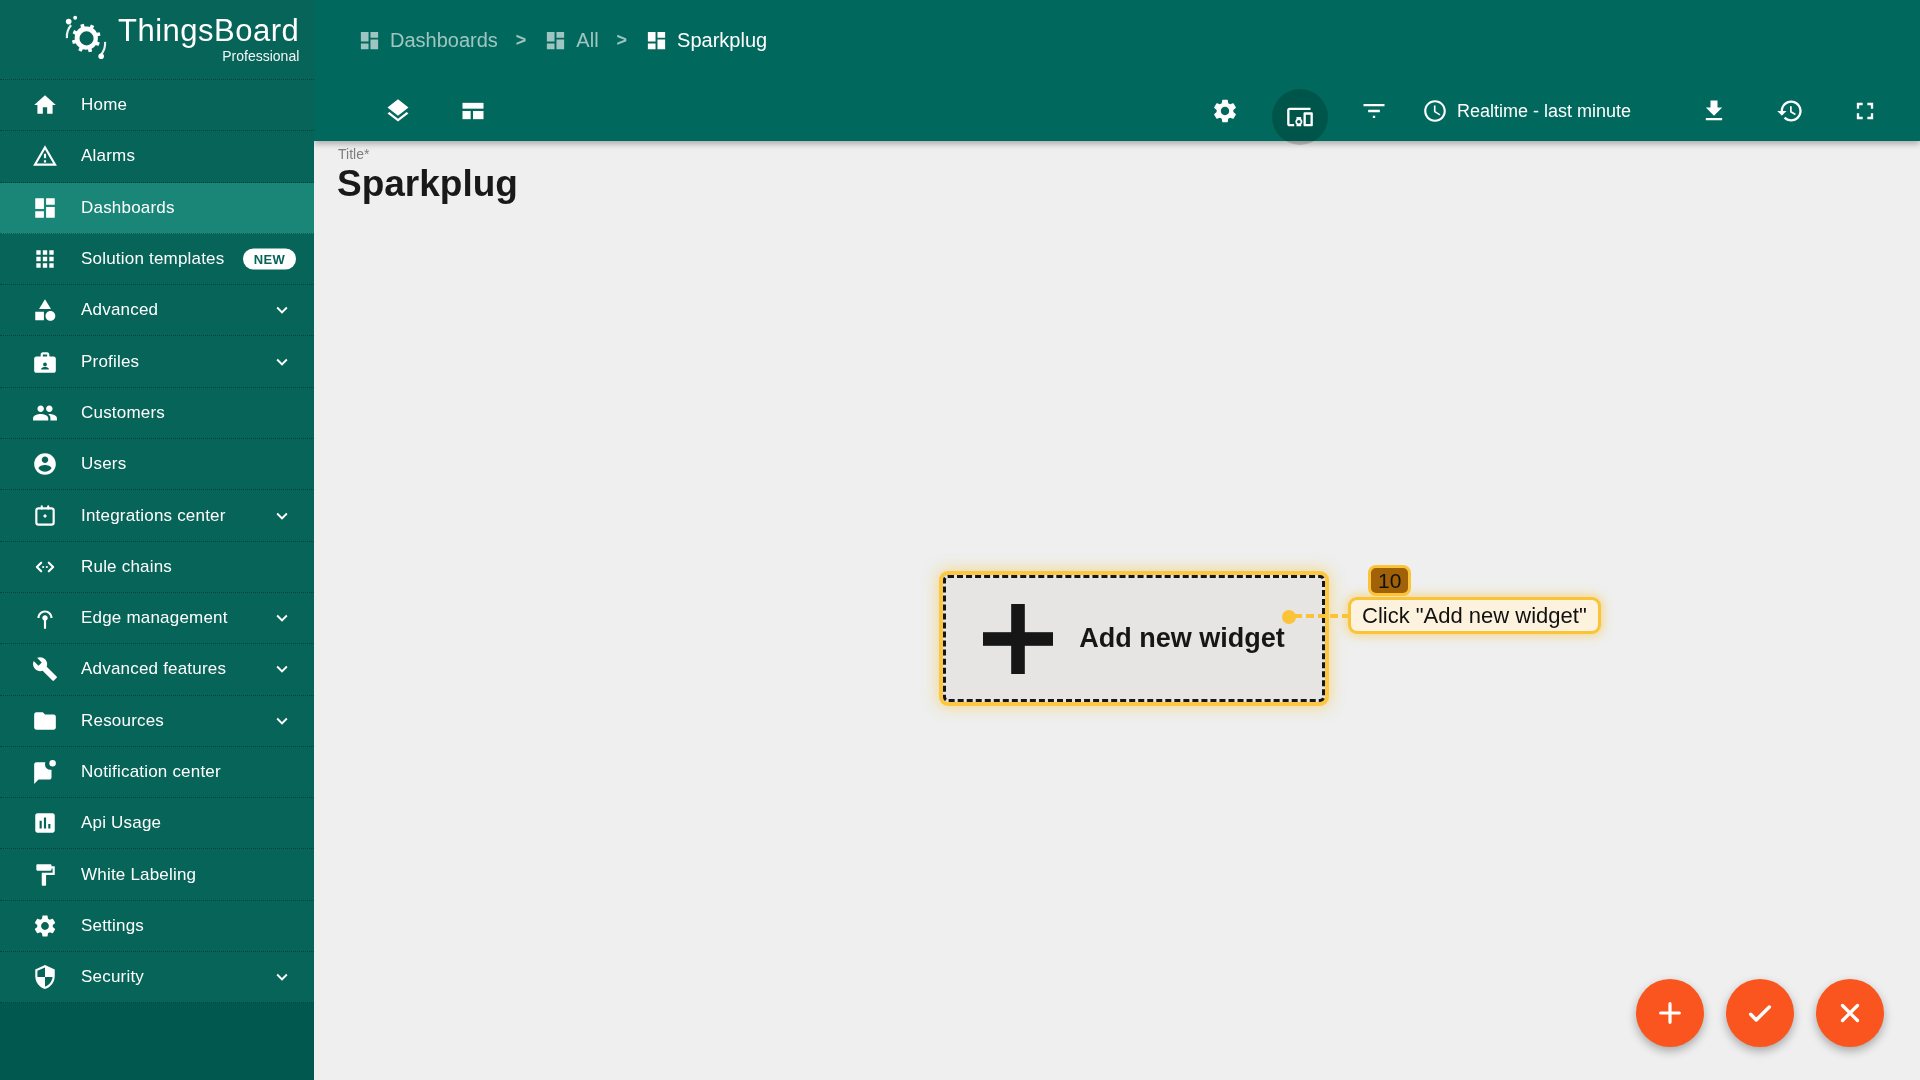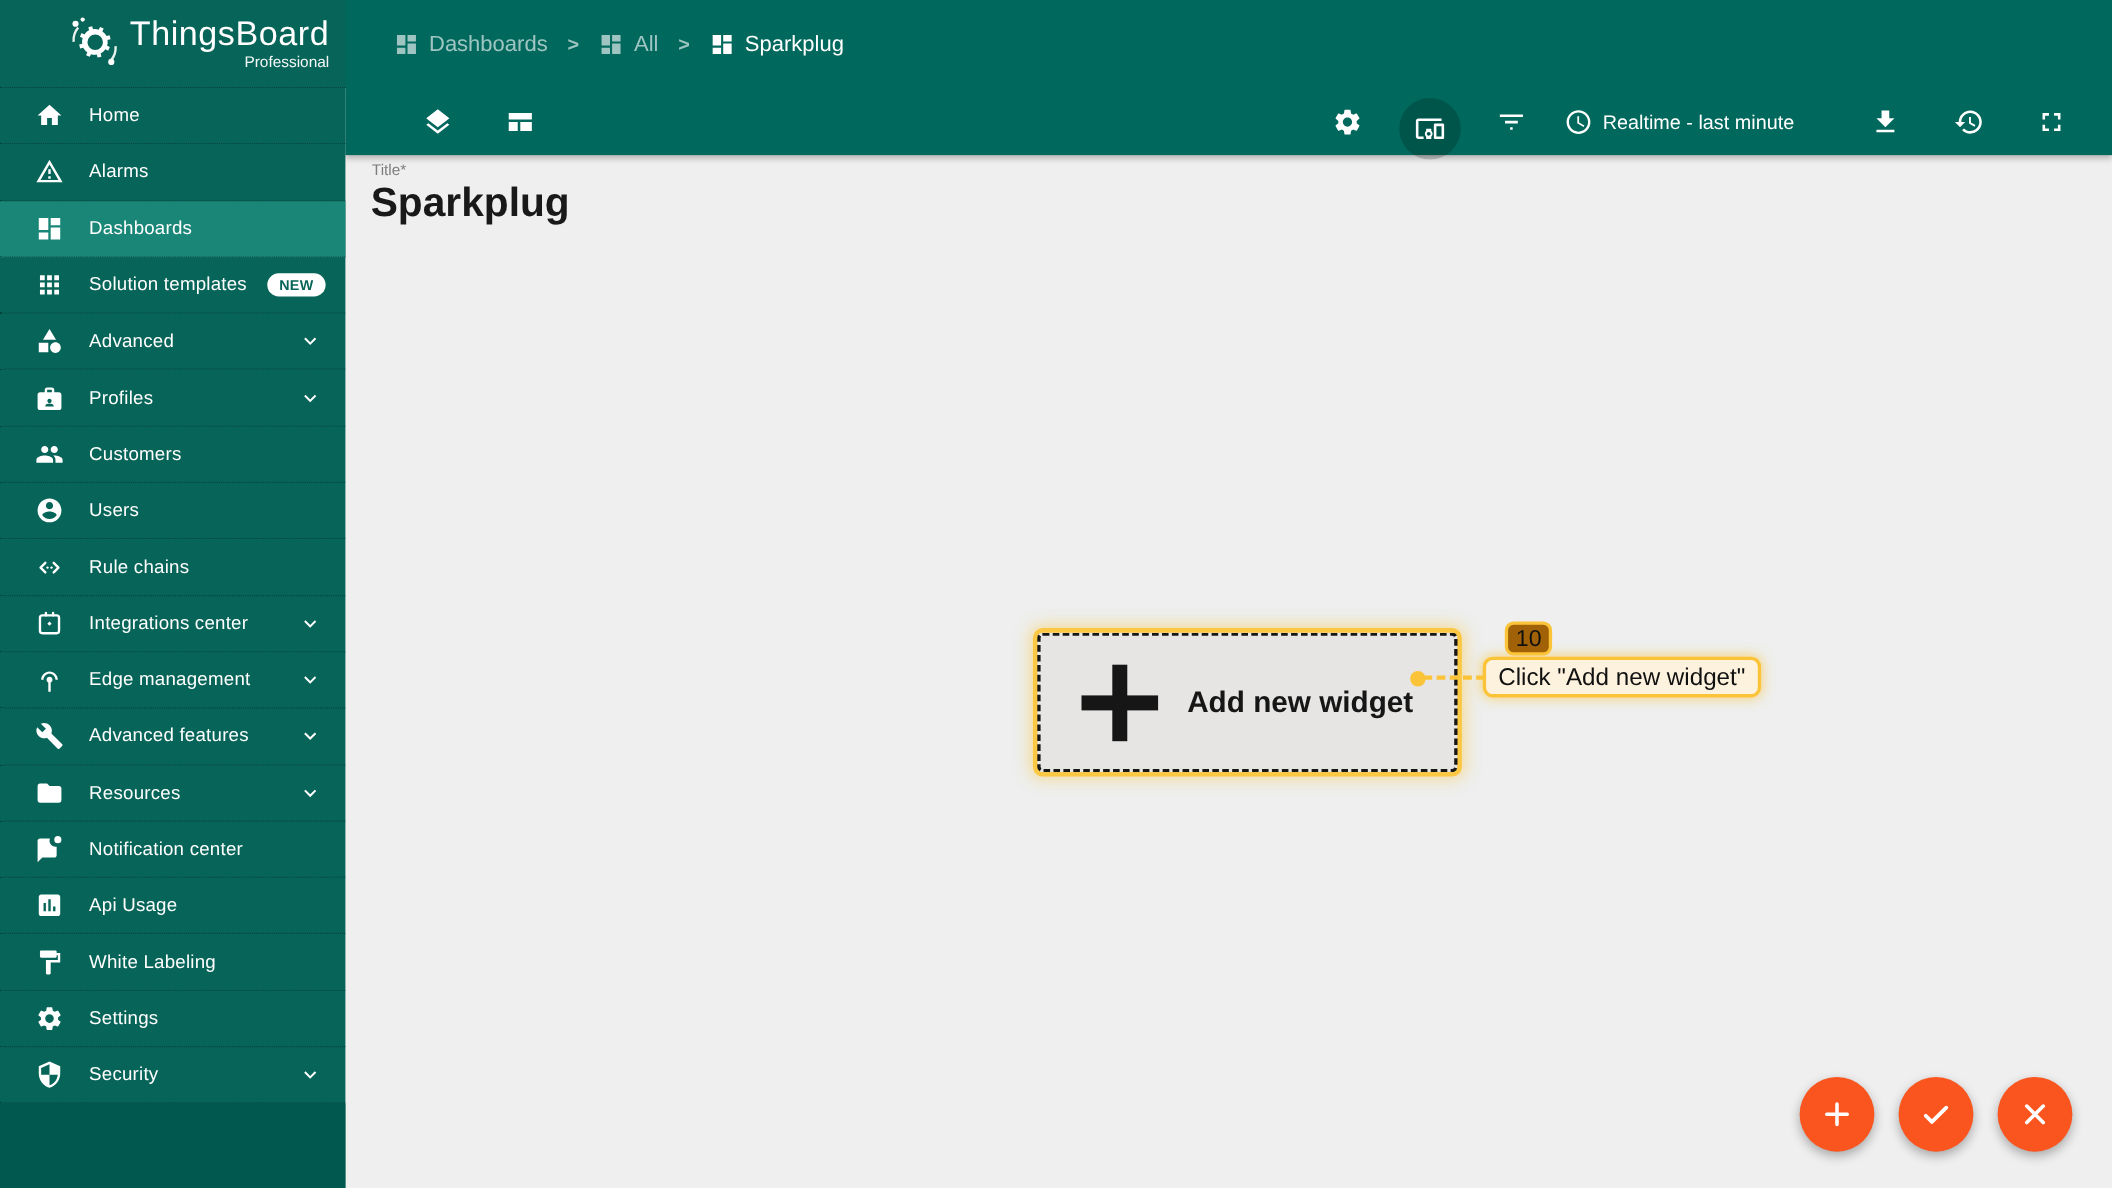--- a/index.html
+++ b/index.html
@@ -234,48 +234,48 @@
       <span>
           <svg width="26" height="26" viewBox="0 0 24 24" fill="#fff">
             <path d="M12 2C6.48 2 2 6.48 2 12s4.48 10 10 10 10-4.48 10-10S17.52 2 12 2zm0 3c1.66 0 3 1.34 3 3s-1.34 3-3 3-3-1.34-3-3 1.34-3 3-3zm0 14.2c-2.5 0-4.71-1.28-6-3.22.03-1.99 4-3.08 6-3.08 1.99 0 5.97 1.09 6 3.08-1.29 1.94-3.5 3.22-6 3.22z"></path>
           </svg>
         </span>
       <span class="side-label">Users</span>
     </div>
 
     <div class="side-item">
       <span>
+          <svg width="26" height="26" viewBox="0 0 24 24" fill="none" stroke="#fff" stroke-width="2">
+            <rect x="4" y="5" width="16" height="15" rx="2"></rect>
+            <path d="M9 5V3m6 2V3" stroke-linecap="round"></path>
+            <path d="M12 10.2 13.8 12 12 13.8 10.2 12z" fill="#fff" stroke="none"></path>
+          </svg>
+        </span>
+      <span class="side-label">Integrations center</span>
+      <span class="chevron">
+          <svg width="22" height="22" viewBox="0 0 24 24" fill="#fff">
+            <path d="M7.41 8.59 12 13.17l4.59-4.58L18 10l-6 6-6-6 1.41-1.41z"></path>
+          </svg>
+        </span>
+    </div>
+
+    <div class="side-item">
+      <span>
           <svg width="26" height="26" viewBox="0 0 24 24" fill="none" stroke="#fff" stroke-width="2" stroke-linecap="round" stroke-linejoin="round">
             <path d="M8.5 8 4.5 12l4 4"></path>
             <path d="M15.5 8l4 4-4 4"></path>
             <circle cx="10.3" cy="12" r="1" fill="#fff" stroke="none"></circle>
             <circle cx="13.7" cy="12" r="1" fill="#fff" stroke="none"></circle>
           </svg>
         </span>
       <span class="side-label">Rule chains</span>
     </div>
 
     <div class="side-item">
       <span>
-          <svg width="26" height="26" viewBox="0 0 24 24" fill="none" stroke="#fff" stroke-width="2">
-            <rect x="4" y="5" width="16" height="15" rx="2"></rect>
-            <path d="M9 5V3m6 2V3" stroke-linecap="round"></path>
-            <path d="M12 10.2 13.8 12 12 13.8 10.2 12z" fill="#fff" stroke="none"></path>
-          </svg>
-        </span>
-      <span class="side-label">Integrations center</span>
-      <span class="chevron">
-          <svg width="22" height="22" viewBox="0 0 24 24" fill="#fff">
-            <path d="M7.41 8.59 12 13.17l4.59-4.58L18 10l-6 6-6-6 1.41-1.41z"></path>
-          </svg>
-        </span>
-    </div>
-
-    <div class="side-item">
-      <span>
           <svg width="26" height="26" viewBox="0 0 24 24" fill="#fff">
             <path d="M12 5c-3.87 0-7 3.13-7 7h2c0-2.76 2.24-5 5-5s5 2.24 5 5h2c0-3.87-3.13-7-7-7zm1 9.29c.88-.39 1.5-1.26 1.5-2.29 0-1.38-1.12-2.5-2.5-2.5S9.5 10.62 9.5 12c0 1.02.62 1.9 1.5 2.29V22h2v-7.71z"></path>
           </svg>
         </span>
       <span class="side-label">Edge management</span>
       <span class="chevron">
           <svg width="22" height="22" viewBox="0 0 24 24" fill="#fff">
             <path d="M7.41 8.59 12 13.17l4.59-4.58L18 10l-6 6-6-6 1.41-1.41z"></path>
           </svg>
         </span>

